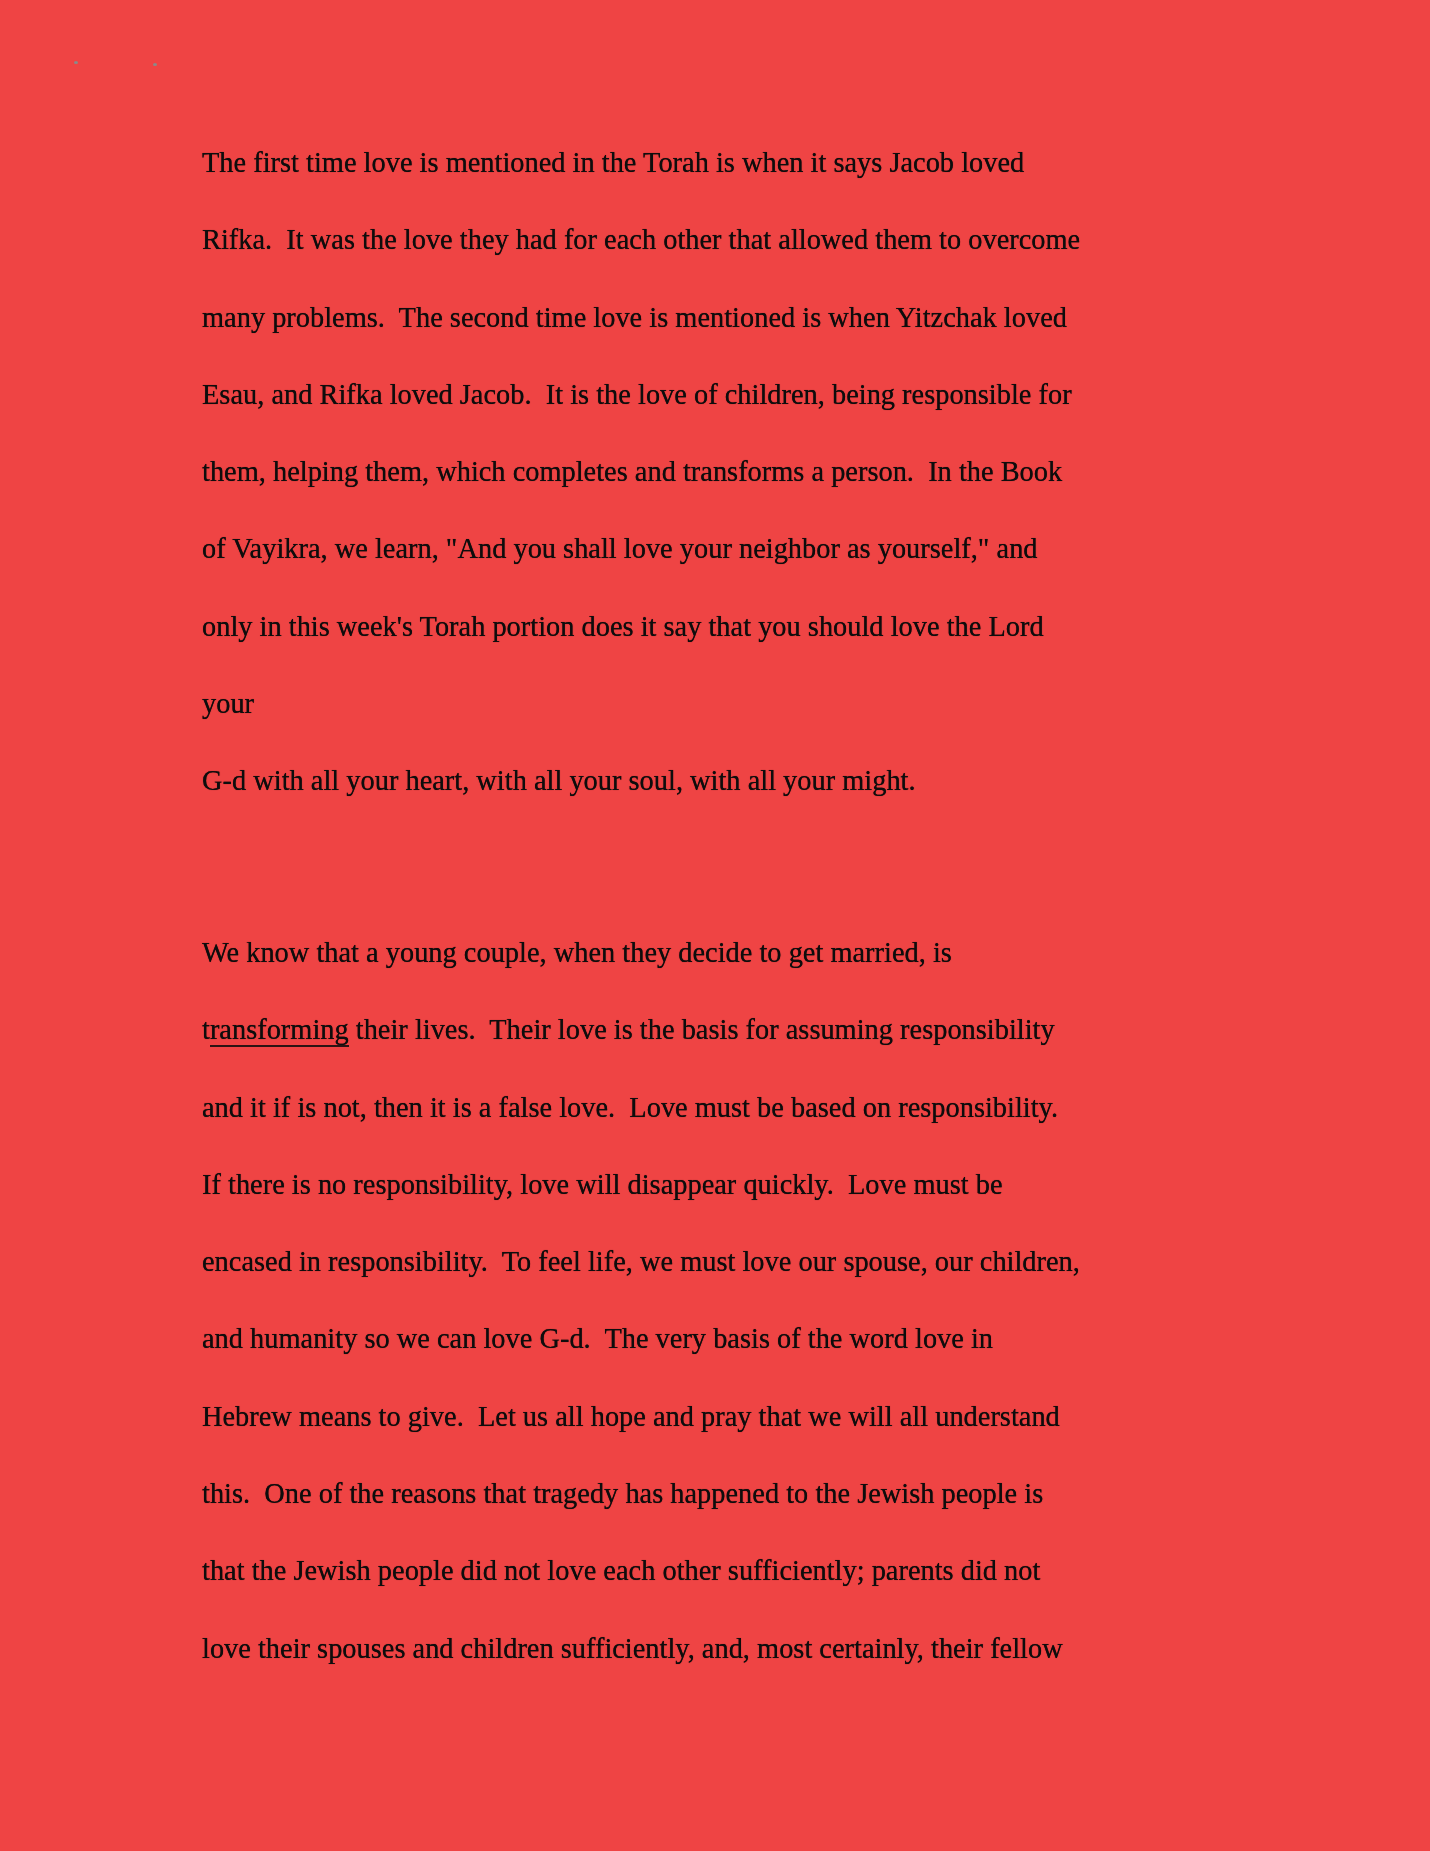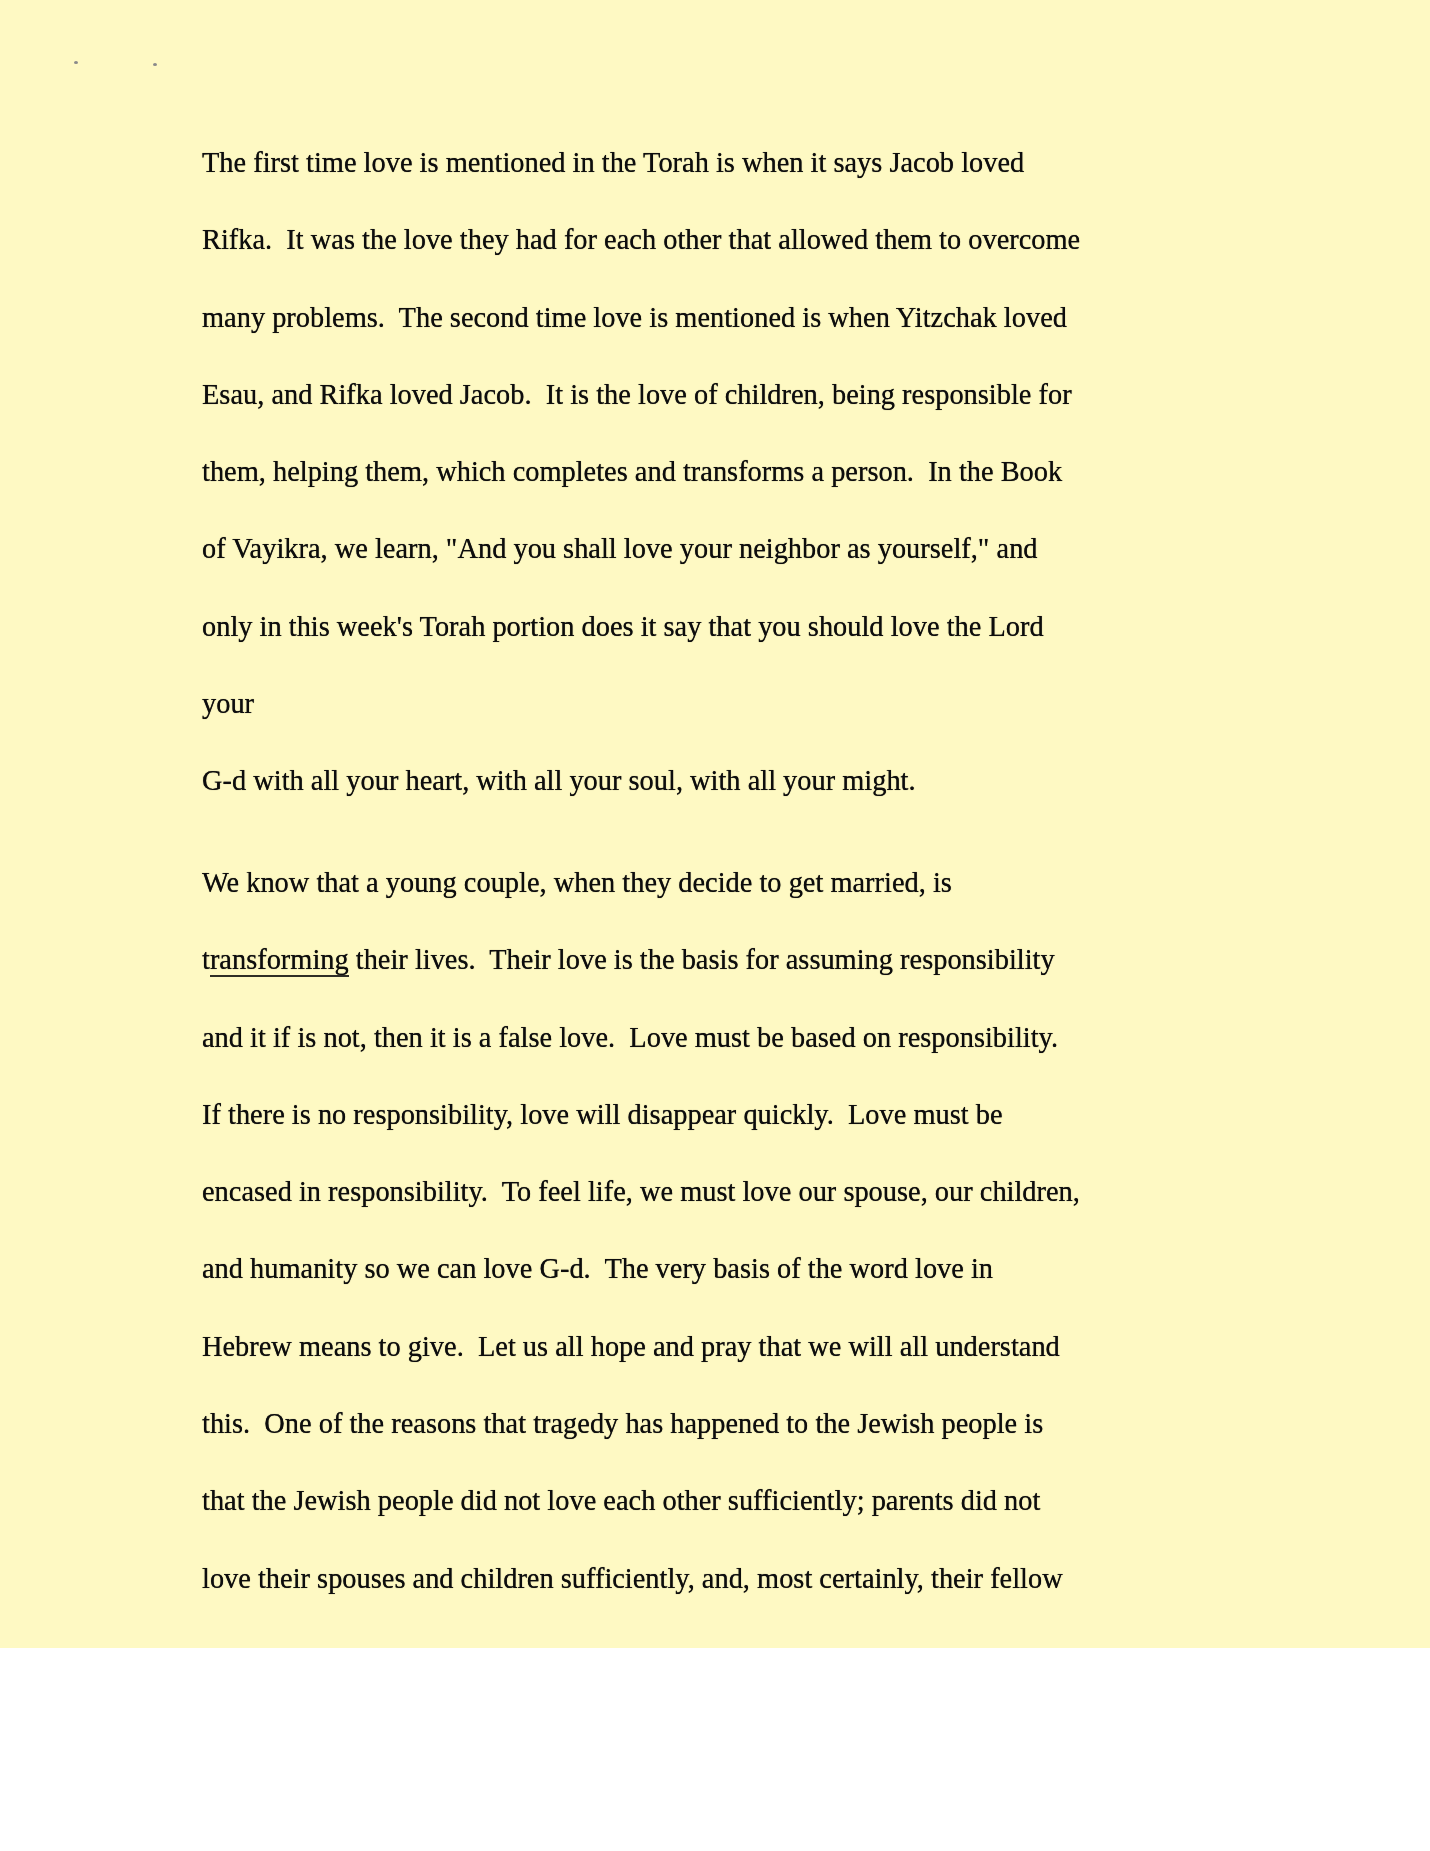--- a/index.html
+++ b/index.html
@@ -3,37 +3,37 @@
 <meta charset="utf-8">
 <style>
   html, body {
     margin: 0;
     padding: 0;
     background: #ffffff;
   }
   .page {
     position: relative;
     width: 1430px;
-    height: 1648px;
-    background: #fef9c3;
+    height: 1851px;
+    background: #ef4444;
     overflow: hidden;
     font-family: "Liberation Serif", "DejaVu Serif", serif;
   }
   .paragraph {
     position: absolute;
     left: 202px;
     width: 1060px;
     font-size: 28.4px;
     line-height: 77.3px;
     color: #0d0d0d;
     text-shadow: 0 0 0.7px rgba(0,0,0,0.85);
     white-space: pre-wrap;
   }
   .paragraph-1 { top: 124px; }
-  .paragraph-2 { top: 844px; }
+  .paragraph-2 { top: 914px; }
   .text-line {
     height: 77.3px;
     white-space: pre;
   }
   .scan-underline {
     border-bottom: 2.5px solid rgba(10,10,10,0.85);
   }
   .scan-dot {
     position: absolute;
     background: #8a8a8a;

